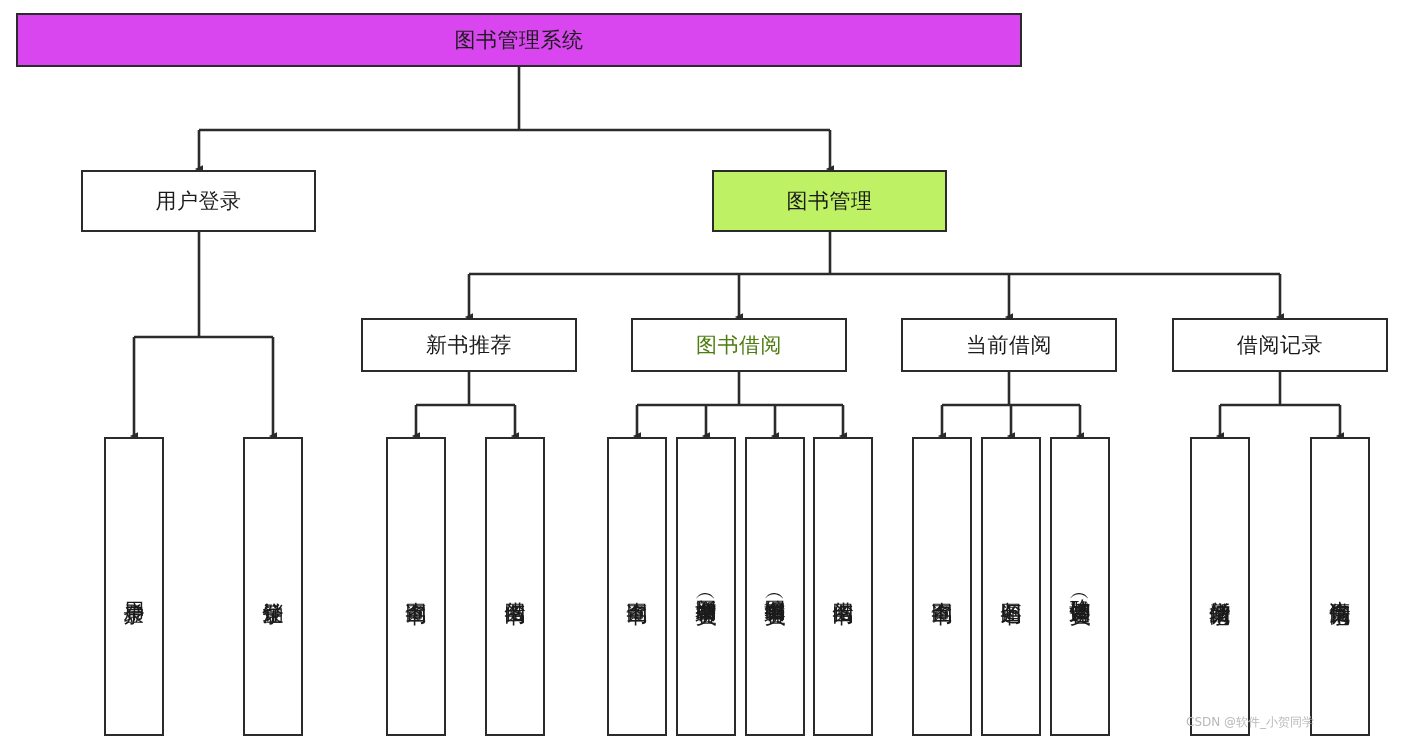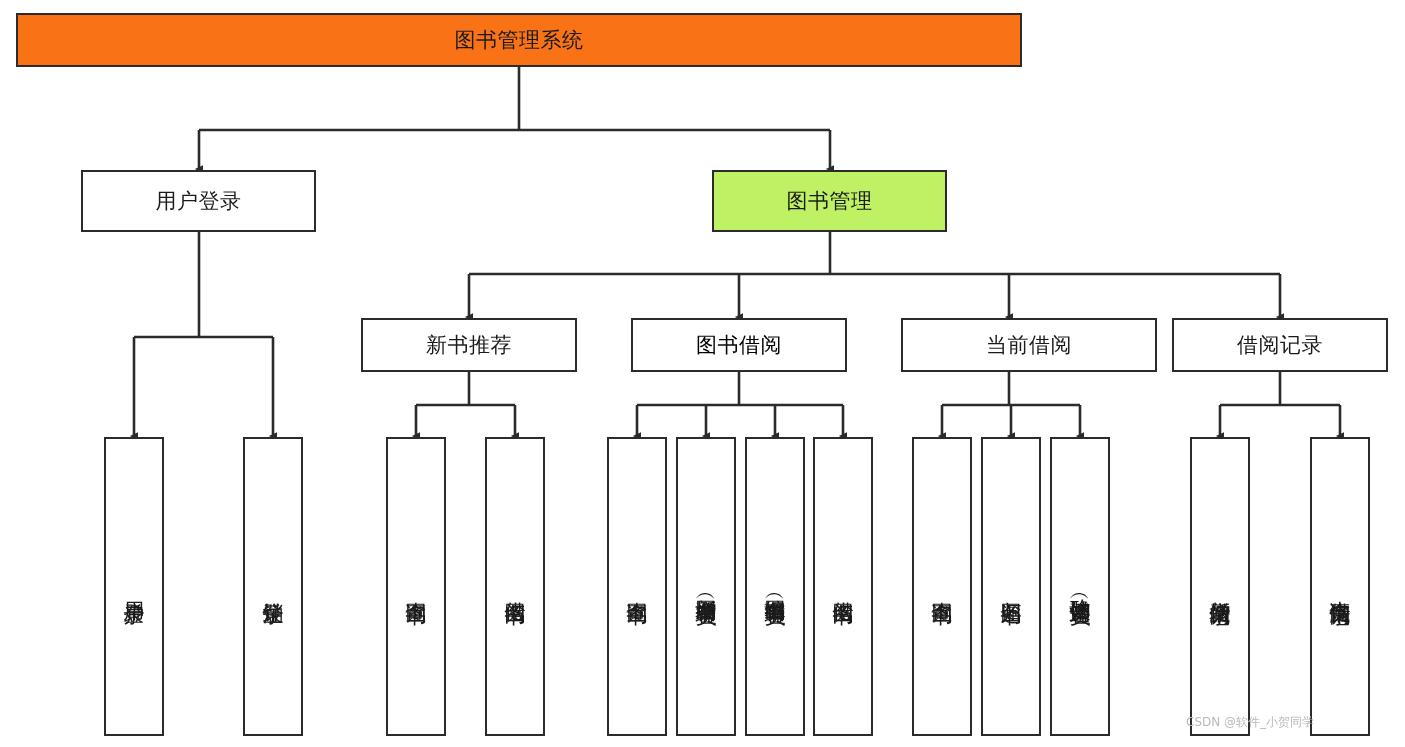--- a/index.html
+++ b/index.html
@@ -105,36 +105,36 @@
         <path d="M942,405 L942,436" marker-end="url(#arrowhead)"></path>
         <path d="M1011,405 L1011,436" marker-end="url(#arrowhead)"></path>
         <path d="M1080,405 L1080,436" marker-end="url(#arrowhead)"></path>
         <path d="M1280,372 L1280,405"></path>
         <path d="M1220,405 L1340,405"></path>
         <path d="M1220,405 L1220,436" marker-end="url(#arrowhead)"></path>
         <path d="M1340,405 L1340,436" marker-end="url(#arrowhead)"></path>
       </g>
   </svg>
   <div id="node-layer">
-      <div class="node horizontal" id="node-root" style="left: 16px; top: 13px; width: 1006px; height: 54px; border-color: rgb(43, 43, 43); background: #f97316; color: rgb(27, 27, 27);">
+      <div class="node horizontal" id="node-root" style="left: 16px; top: 13px; width: 1006px; height: 54px; border-color: rgb(43, 43, 43); background: #d946ef; color: rgb(27, 27, 27);">
         <span class="label">图书管理系统</span>
       </div>
       <div class="node horizontal" id="node-user-login" style="left: 81px; top: 170px; width: 235px; height: 62px; border-color: rgb(43, 43, 43); background: rgb(255, 255, 255); color: rgb(27, 27, 27);">
         <span class="label">用户登录</span>
       </div>
       <div class="node horizontal" id="node-book-manage" style="left: 712px; top: 170px; width: 235px; height: 62px; border-color: rgb(43, 43, 43); background: #bef264; color: rgb(27, 27, 27);">
         <span class="label">图书管理</span>
       </div>
       <div class="node horizontal" id="node-new-book-recommend" style="left: 361px; top: 318px; width: 216px; height: 54px; border-color: rgb(43, 43, 43); background: rgb(255, 255, 255); color: rgb(27, 27, 27); text-align: right;">
         <span class="label">新书推荐</span>
       </div>
-      <div class="node horizontal" id="node-book-borrow" style="left: 631px; top: 318px; width: 216px; height: 54px; border-color: rgb(43, 43, 43); background: rgb(255, 255, 255); color: #000000;">
+      <div class="node horizontal" id="node-book-borrow" style="left: 631px; top: 318px; width: 216px; height: 54px; border-color: rgb(43, 43, 43); background: rgb(255, 255, 255); color: #4d7c0f;">
         <span class="label">图书借阅</span>
       </div>
-      <div class="node horizontal" id="node-current-borrow" style="left: 901px; top: 318px; width: 256px; height: 54px; border-color: rgb(43, 43, 43); background: rgb(255, 255, 255); color: rgb(27, 27, 27);">
+      <div class="node horizontal" id="node-current-borrow" style="left: 901px; top: 318px; width: 216px; height: 54px; border-color: rgb(43, 43, 43); background: rgb(255, 255, 255); color: rgb(27, 27, 27);">
         <span class="label">当前借阅</span>
       </div>
       <div class="node horizontal" id="node-borrow-record" style="left: 1172px; top: 318px; width: 216px; height: 54px; border-color: rgb(43, 43, 43); background: rgb(255, 255, 255); color: rgb(27, 27, 27);">
         <span class="label">借阅记录</span>
       </div>
       <div class="node vertical" id="node-leaf-user-login" style="left: 104px; top: 437px; width: 60px; height: 299px; border-color: rgb(43, 43, 43); background: rgb(255, 255, 255); color: rgb(27, 27, 27);">
         <span class="label">用户登录</span>
       </div>
       <div class="node vertical" id="node-leaf-logout" style="left: 243px; top: 437px; width: 60px; height: 299px; border-color: rgb(43, 43, 43); background: rgb(255, 255, 255); color: rgb(27, 27, 27);">
         <span class="label">注销登录</span>

